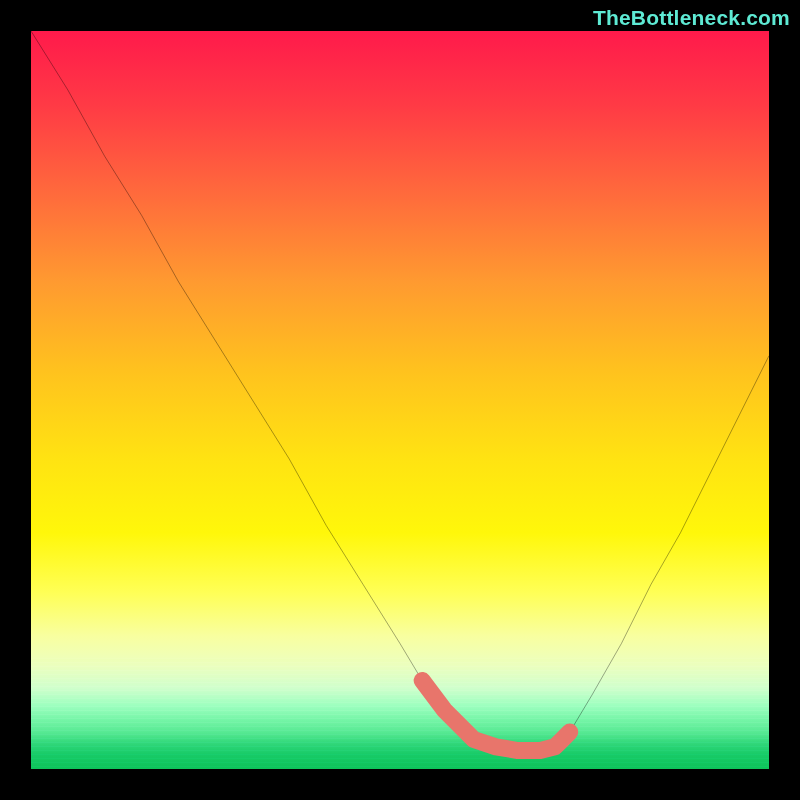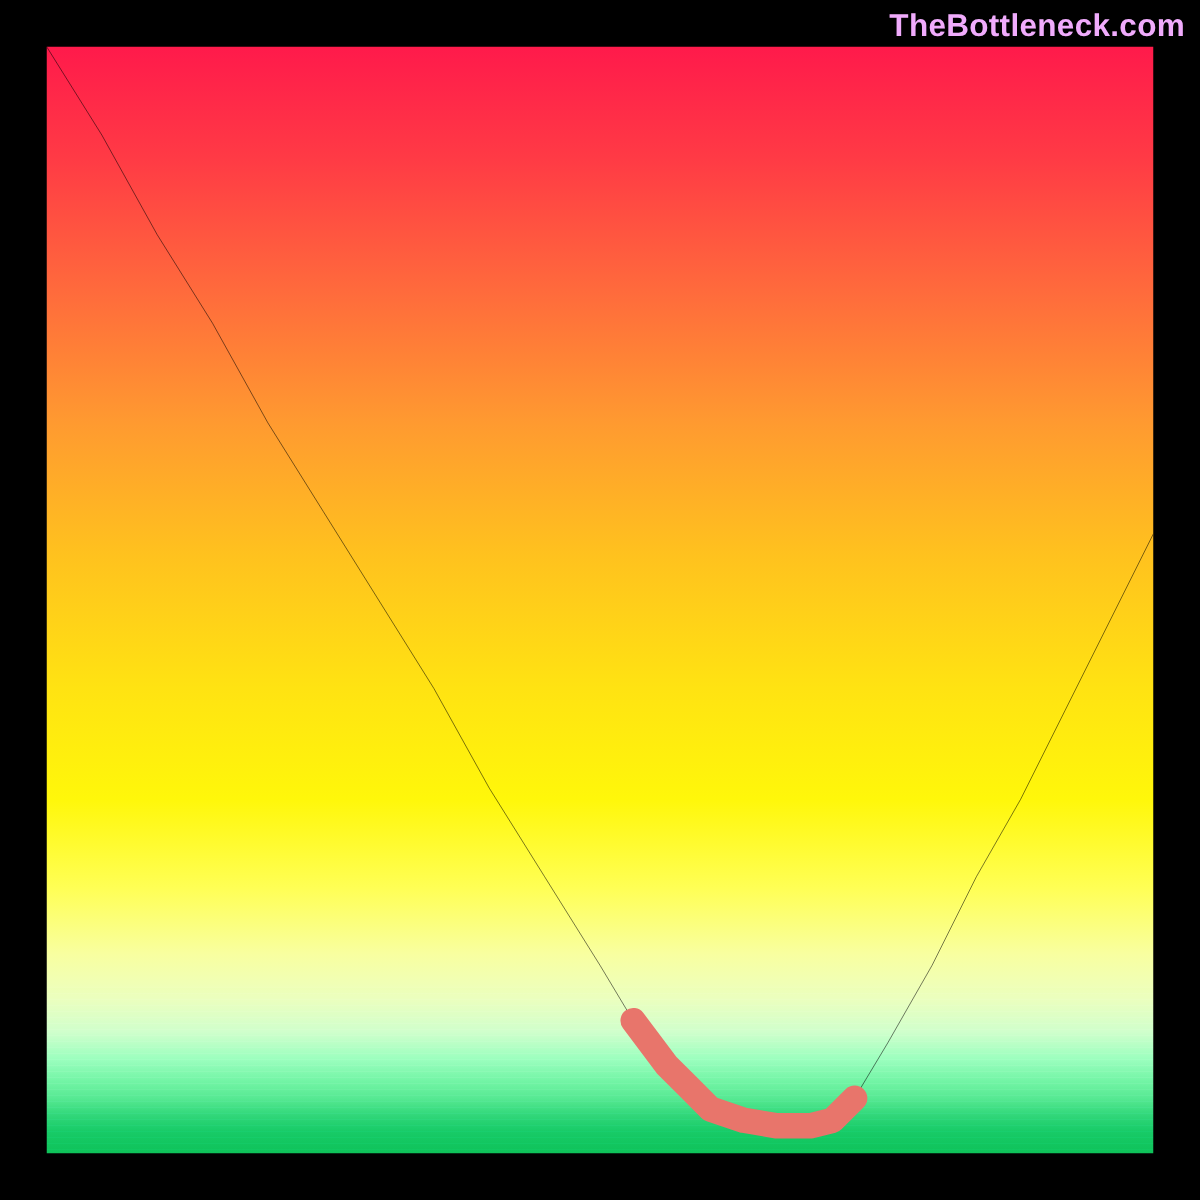--- a/index.html
+++ b/index.html
@@ -72,21 +72,21 @@
     inset: 0;
     width: 100%;
     height: 100%;
   }
   .watermark {
     position: absolute;
     top: 6px;
     right: 10px;
     font-size: 21px;
     font-weight: 600;
-    color: #f0abfc;
+    color: #5eead4;
     letter-spacing: 0.2px;
     user-select: none;
   }
 </style>
 </head>
 <body>
 
 <div class="stage">
 
   <div class="watermark">TheBottleneck.com</div>

